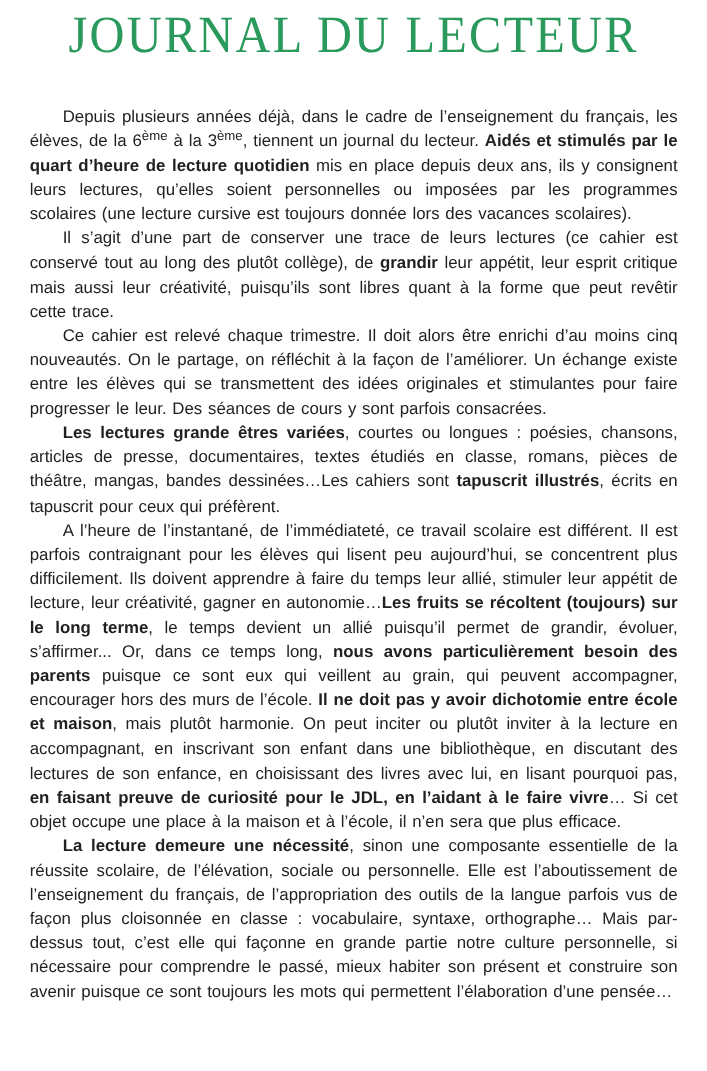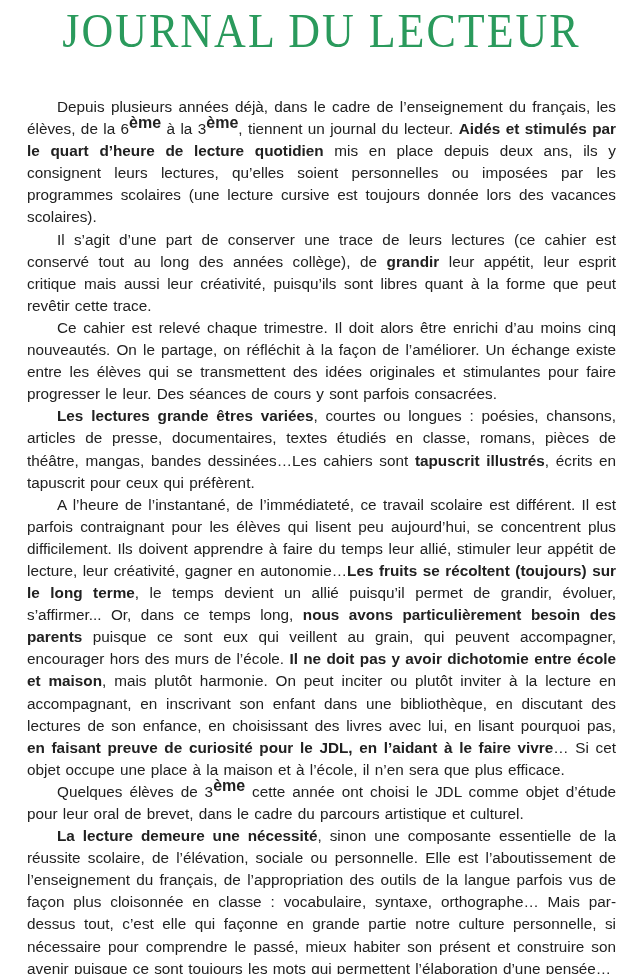--- a/index.html
+++ b/index.html
@@ -41,33 +41,31 @@
     text-indent: 30px;
     text-align: justify;
     font-size: 15.3px;
     line-height: 22.1px;
     word-spacing: 1px;
   }
   .doc-body p strong {
     font-weight: 700;
   }
   .doc-body p sup {
-    font-size: 16px;
+    font-size: 12px;
     line-height: 0;
     vertical-align: super;
-    font-weight: bold;
   }
 </style>
 </head>
 <body>
 
 <div class="page">
   <h1 class="doc-title" style="color: rgb(42, 154, 92);">JOURNAL DU LECTEUR</h1>
   <div class="doc-body" id="doc-body" style="color: rgb(33, 33, 33);">
       <p><span>Depuis plusieurs années déjà, dans le cadre de l’enseignement du français, les élèves, de la 6</span><sup>ème</sup><span> à la 3</span><sup>ème</sup><span>, tiennent un journal du lecteur. </span><strong>Aidés et stimulés par le quart d’heure de lecture quotidien</strong><span> mis en place depuis deux ans, ils y consignent leurs lectures, qu’elles soient personnelles ou imposées par les programmes scolaires (une lecture cursive est toujours donnée lors des vacances scolaires).</span></p>
-      <p><span>Il s’agit d’une part de conserver une trace de leurs lectures (ce cahier est conservé tout au long des années collège), de </span><strong>grandir</strong><span> leur appétit, leur esprit critique mais aussi leur créativité, puisqu’ils sont libres quant à la forme que peut revêtir cette trace.</span></p>
+      <p><span>Il s’agit d’une part de conserver une trace de leurs lectures (ce cahier est conservé tout au long des plutôt collège), de </span><strong>grandir</strong><span> leur appétit, leur esprit critique mais aussi leur créativité, puisqu’ils sont libres quant à la forme que peut revêtir cette trace.</span></p>
       <p><span>Ce cahier est relevé chaque trimestre. Il doit alors être enrichi d’au moins cinq nouveautés. On le partage, on réfléchit à la façon de l’améliorer. Un échange existe entre les élèves qui se transmettent des idées originales et stimulantes pour faire progresser le leur. Des séances de cours y sont parfois consacrées.</span></p>
       <p><strong>Les lectures grande êtres variées</strong><span>, courtes ou longues : poésies, chansons, articles de presse, documentaires, textes étudiés en classe, romans, pièces de théâtre, mangas, bandes dessinées…Les cahiers sont </span><strong>tapuscrit illustrés</strong><span>, écrits en tapuscrit pour ceux qui préfèrent.</span></p>
       <p><span>A l’heure de l’instantané, de l’immédiateté, ce travail scolaire est différent. Il est parfois contraignant pour les élèves qui lisent peu aujourd’hui, se concentrent plus difficilement. Ils doivent apprendre à faire du temps leur allié, stimuler leur appétit de lecture, leur créativité, gagner en autonomie…</span><strong>Les fruits se récoltent (toujours) sur le long terme</strong><span>, le temps devient un allié puisqu’il permet de grandir, évoluer, s’affirmer... Or, dans ce temps long, </span><strong>nous avons particulièrement besoin des parents</strong><span> puisque ce sont eux qui veillent au grain, qui peuvent accompagner, encourager hors des murs de l’école. </span><strong>Il ne doit pas y avoir dichotomie entre école et maison</strong><span>, mais plutôt harmonie. On peut inciter ou plutôt inviter à la lecture en accompagnant, en inscrivant son enfant dans une bibliothèque, en discutant des lectures de son enfance, en choisissant des livres avec lui, en lisant pourquoi pas, </span><strong>en faisant preuve de curiosité pour le JDL, en l’aidant à le faire vivre</strong><span>… Si cet objet occupe une place à la maison et à l’école, il n’en sera que plus efficace.</span></p>
-      <p><span>Quelques élèves de 3</span><sup>ème</sup><span> cette année ont choisi le JDL comme objet d’étude pour leur oral de brevet, dans le cadre du parcours artistique et culturel.</span></p>
       <p><strong>La lecture demeure une nécessité</strong><span>, sinon une composante essentielle de la réussite scolaire, de l’élévation, sociale ou personnelle. Elle est l’aboutissement de l’enseignement du français, de l’appropriation des outils de la langue parfois vus de façon plus cloisonnée en classe : vocabulaire, syntaxe, orthographe… Mais par-dessus tout, c’est elle qui façonne en grande partie notre culture personnelle, si nécessaire pour comprendre le passé, mieux habiter son présent et construire son avenir puisque ce sont toujours les mots qui permettent l’élaboration d’une pensée…</span></p>
     </div>
 </div>
 
 </body></html>

